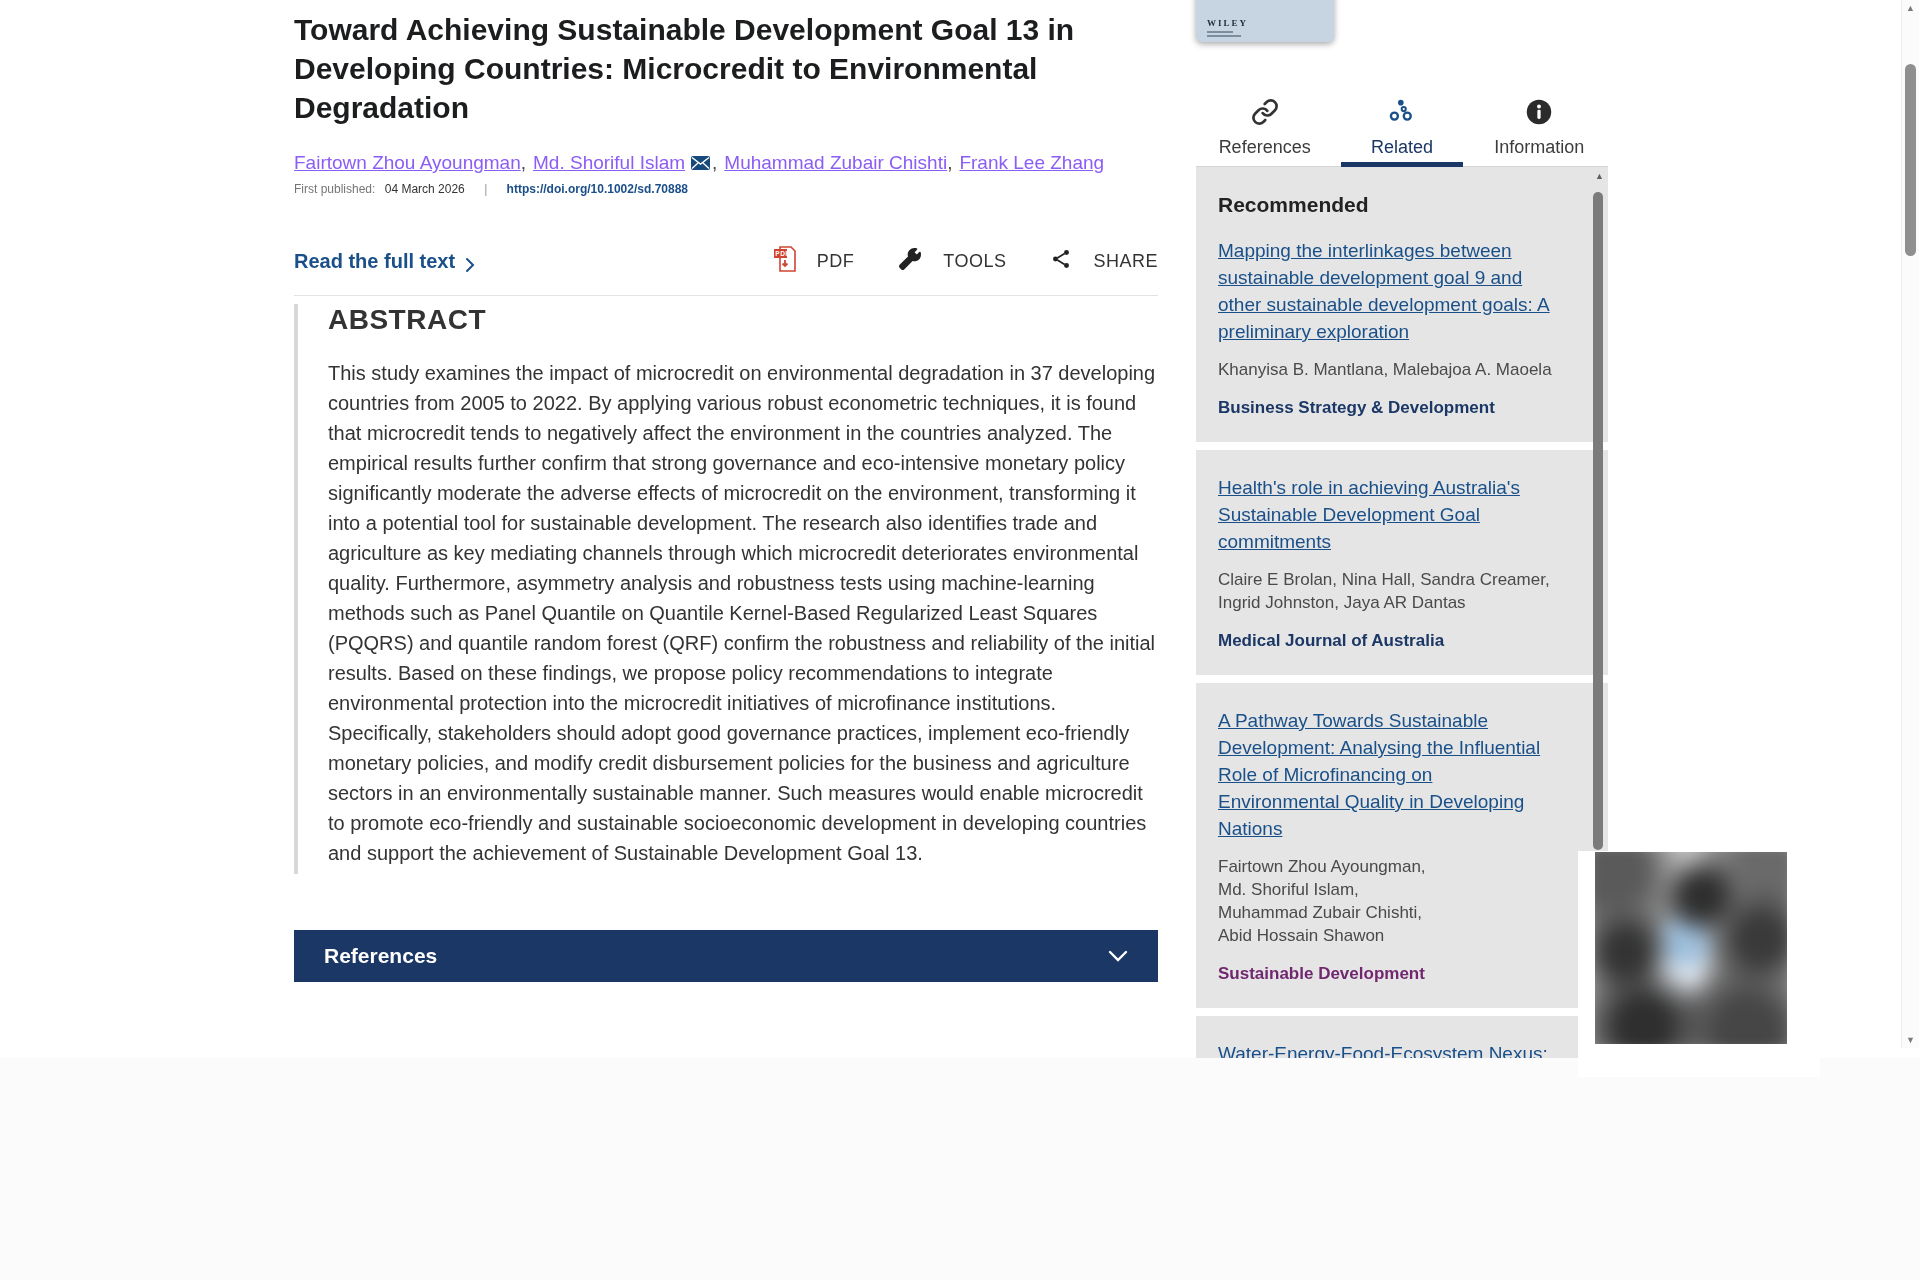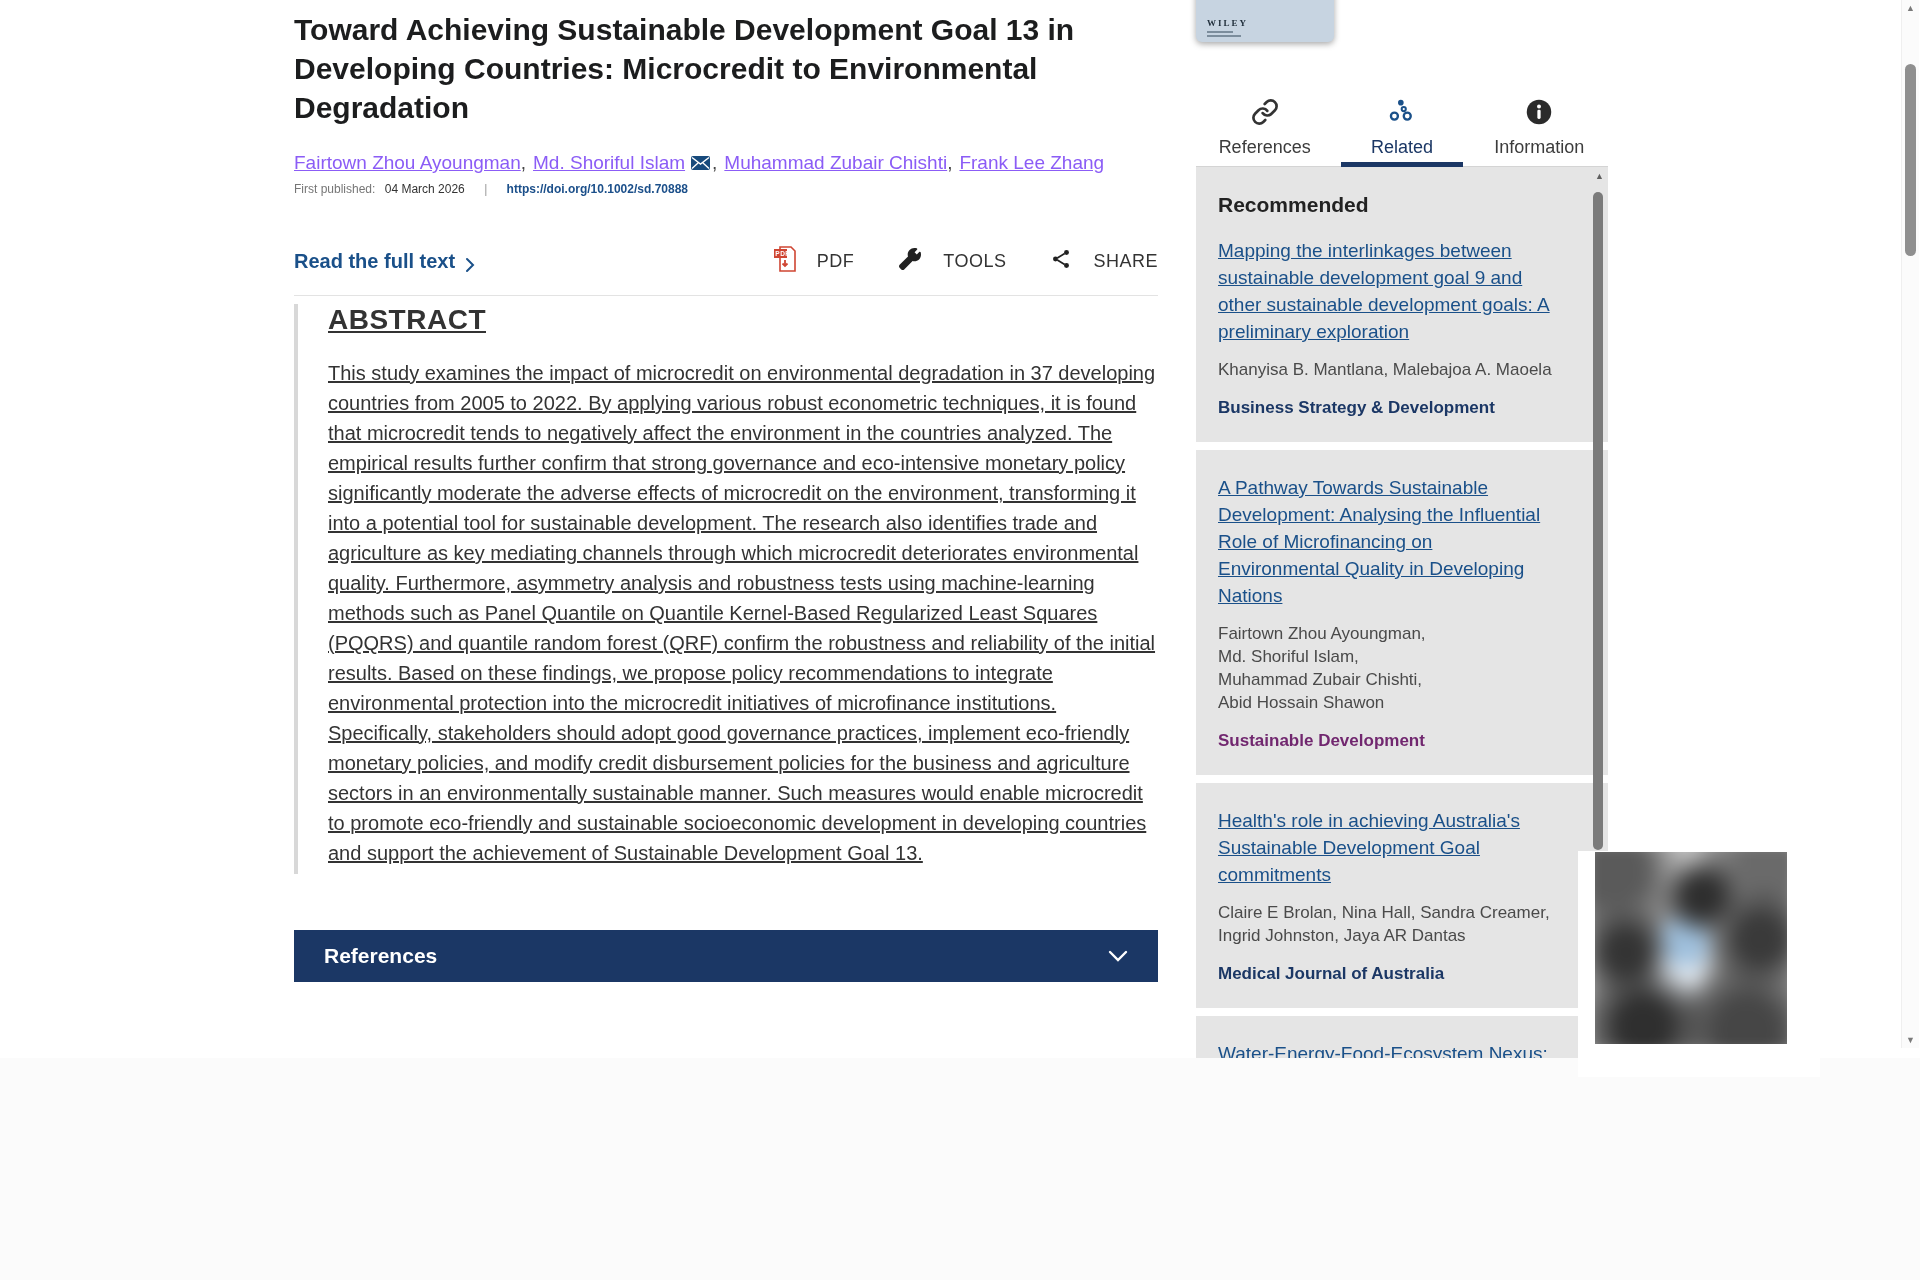--- a/index.html
+++ b/index.html
@@ -19,21 +19,21 @@
   .pipe{color:#9a9a9a;margin:0 16px;}
   .doi{color:#1b4f8a;font-weight:700;text-decoration:none;cursor:pointer;}
 
   .actions-row{margin-top:50px;display:flex;align-items:center;justify-content:space-between;}
   .read-full{display:inline-flex;align-items:flex-end;gap:10px;color:#1a5089;font-size:20px;font-weight:600;text-decoration:none;cursor:pointer;}
   .action-group{display:flex;align-items:center;gap:44px;}
   .action{display:inline-flex;align-items:center;gap:21px;font-size:18px;letter-spacing:.5px;color:#333;text-decoration:none;cursor:pointer;}
 
   .divider{margin-top:18px;border:none;border-top:1px solid #e3e3e3;height:0;}
 
-  .abstract{border-left:4px solid #d8d8d8;padding:0 0 6px 30px;text-decoration:underline;}
+  .abstract{border-left:4px solid #d8d8d8;padding:0 0 6px 30px;}
   .abstract h2{margin:0;font-size:28px;font-weight:600;color:#333;letter-spacing:.5px;}
   .abstract p{margin:22px 0 0;width:830px;font-size:20px;line-height:30px;color:#333;}
 
   .refs-bar{margin-top:56px;width:864px;height:52px;background:#1b3765;border:none;display:flex;
             align-items:center;justify-content:space-between;padding:0 30px;box-sizing:border-box;cursor:pointer;}
   .refs-bar span{color:#fff;font-size:21px;font-weight:600;font-family:inherit;}
 
   
   .cover{position:absolute;left:1196px;top:-30px;width:138px;height:72px;background:#c7d4e1;
          border-radius:6px;box-shadow:0 2px 6px rgba(0,0,0,.35);cursor:pointer;}
@@ -222,33 +222,33 @@
   </nav>
 
   <aside class="panel">
     <div class="block">
       <h3>Recommended</h3>
       <a class="rec-title">Mapping the interlinkages between sustainable development goal 9 and other sustainable development goals: A preliminary exploration</a>
       <p class="rec-authors">Khanyisa B. Mantlana, Malebajoa A. Maoela</p>
       <p class="rec-journal">Business Strategy &amp; Development</p>
     </div>
     <div class="block">
+      <a class="rec-title">Health's role in achieving Australia's Sustainable Development Goal commitments</a>
+      <p class="rec-authors">Claire E Brolan, Nina Hall, Sandra Creamer, Ingrid Johnston, Jaya AR Dantas</p>
+      <p class="rec-journal">Medical Journal of Australia</p>
+    </div>
+    <div class="block">
       <a class="rec-title">A Pathway Towards Sustainable Development: Analysing the Influential Role of Microfinancing on Environmental Quality in Developing Nations</a>
       <p class="rec-authors">Fairtown Zhou Ayoungman,
 Md. Shoriful Islam,
 Muhammad Zubair Chishti,
 Abid Hossain Shawon</p>
       <p class="rec-journal visited">Sustainable Development</p>
     </div>
     <div class="block">
-      <a class="rec-title">Health's role in achieving Australia's Sustainable Development Goal commitments</a>
-      <p class="rec-authors">Claire E Brolan, Nina Hall, Sandra Creamer, Ingrid Johnston, Jaya AR Dantas</p>
-      <p class="rec-journal">Medical Journal of Australia</p>
-    </div>
-    <div class="block">
       <a class="rec-title">Water-Energy-Food-Ecosystem Nexus: Ecosystem as a Key Component for Achieving Sustainable Development</a>
     </div>
     <span class="panel-arrow-up">▲</span>
     <span class="panel-thumb"></span>
   </aside>
 
   <div class="blur-card">
     <div class="blur-wrap">
       <div class="blur-img"></div>
     </div>

